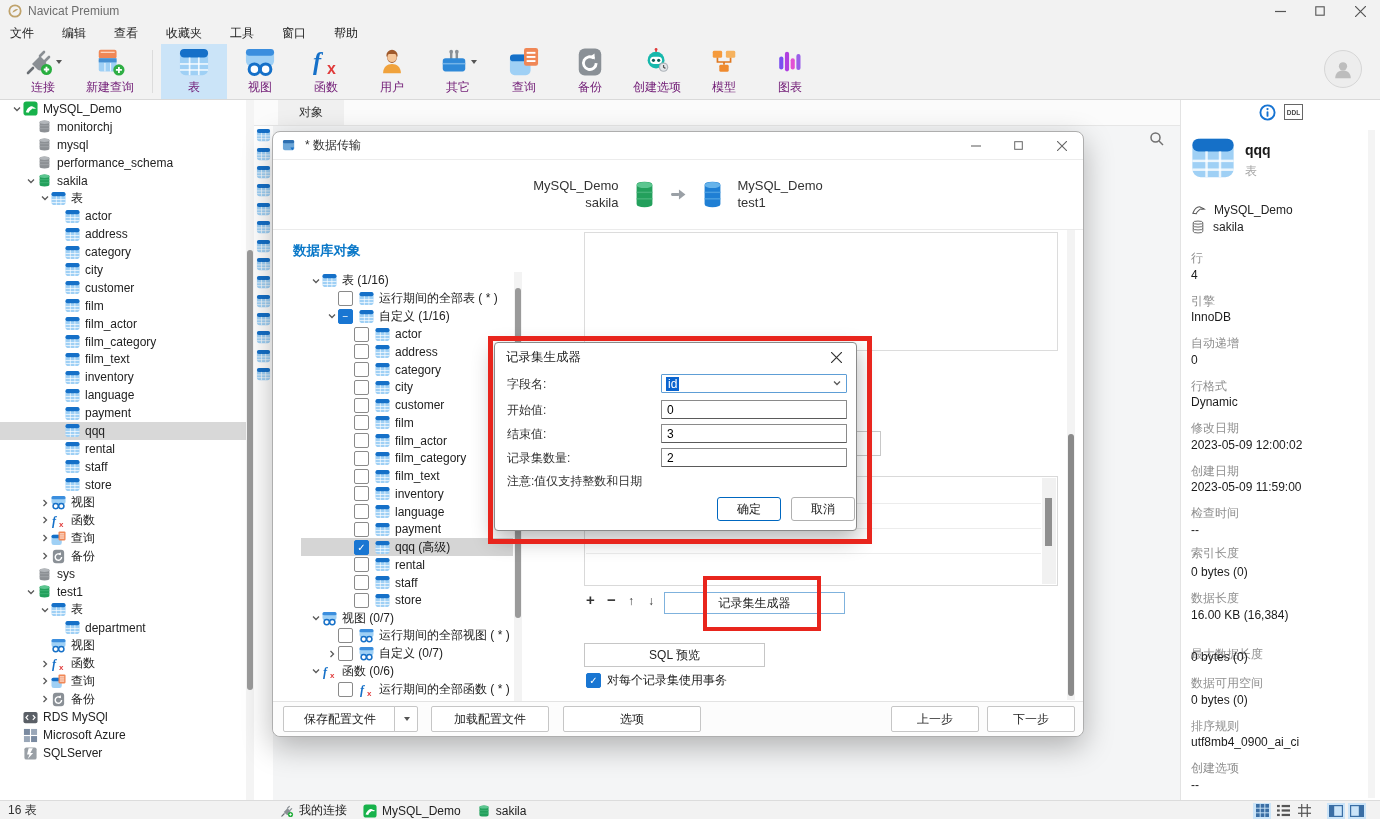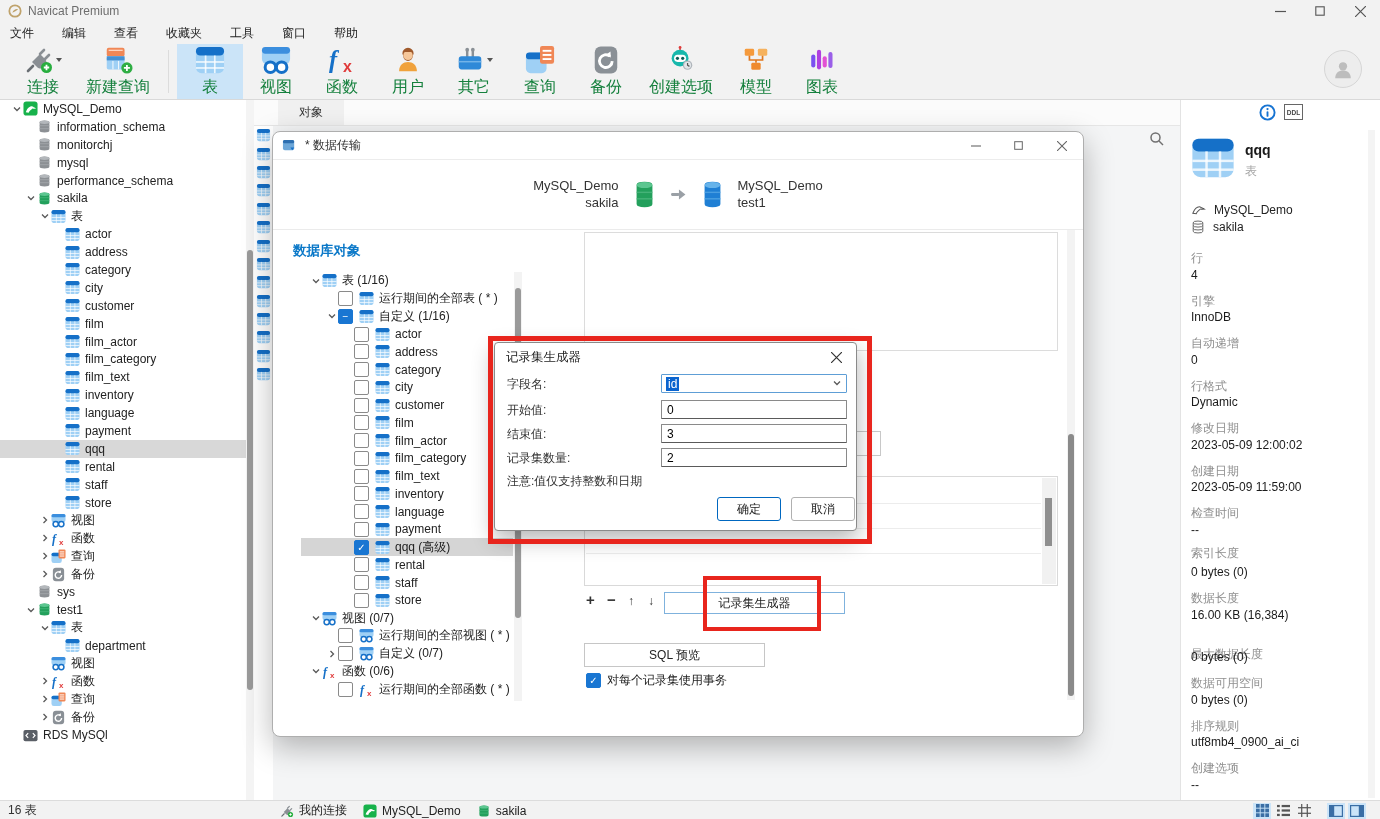--- a/index.html
+++ b/index.html
@@ -14,21 +14,21 @@
   #titlebar .t{color:#6d6d6d;margin-left:6px}
   .wctrl{position:absolute;top:0;height:22px;width:40px;display:flex;align-items:center;justify-content:center}
 
   
   #menubar{left:0;top:22px;width:1380px;height:22px;background:#f2f2f2;display:flex;align-items:center;padding-left:10px;gap:28px}
   .mitem{color:#222;cursor:default}
 
   
   #toolbar{left:0;top:44px;width:1380px;height:55px;background:#f2f2f2;border-bottom:1px solid #d9d9d9;display:flex;align-items:stretch;padding-left:10px}
   .tbtn{display:flex;flex-direction:column;align-items:center;justify-content:center;padding:3px 10px;min-width:46px;gap:2px;position:relative}
-  .tbtn .lbl{font-size:16px;color:#15803d;white-space:nowrap}
+  .tbtn .lbl{font-size:12px;color:#701a75;white-space:nowrap}
   .tbtn.sel{background:#cbe4f8}
   .tsep{width:1px;background:#dcdcdc;margin:6px 8px}
   .caret{width:0;height:0;border-left:3.5px solid transparent;border-right:3.5px solid transparent;border-top:4px solid #555;align-self:center;margin-left:2px}
   .tbtn .iconrow{display:flex;align-items:center}
   #avatar{right:18px;top:50px;width:36px;height:36px;border-radius:50%;background:#ededed;border:1px solid #d6d6d6;display:flex;align-items:center;justify-content:center}
 
   
   #sidebar{left:0;top:100px;width:254px;height:700px;background:#fff;border-right:1px solid #e3e3e3;overflow:hidden}
   .srow{height:17.9px;display:flex;align-items:center;white-space:nowrap}
   .srow.sel{background:#d8d8d8}
@@ -363,32 +363,20 @@
     <div class="srow" style="padding-left:24px">
       <span class="arrw"></span>
       <span class="ic" style="width:15px;height:15px">
         <svg viewBox="0 0 16 16">
           <path d="M2.8 3.4 Q2.8 1.6 8 1.6 Q13.2 1.6 13.2 3.4 L13.2 12.6 Q13.2 14.4 8 14.4 Q2.8 14.4 2.8 12.6 Z" fill="#8c9094"></path>
           <ellipse cx="8" cy="3.4" rx="5.2" ry="1.8" fill="#b3b7bb"></ellipse>
           <rect x="2.8" y="6.8" width="10.4" height="0.8" fill="#a6aaae"></rect>
           <rect x="2.8" y="10" width="10.4" height="0.8" fill="#a6aaae"></rect>
         </svg>
       </span>
-      <span class="lbl">information_schema</span>
-    </div>
-    <div class="srow" style="padding-left:24px">
-      <span class="arrw"></span>
-      <span class="ic" style="width:15px;height:15px">
-        <svg viewBox="0 0 16 16">
-          <path d="M2.8 3.4 Q2.8 1.6 8 1.6 Q13.2 1.6 13.2 3.4 L13.2 12.6 Q13.2 14.4 8 14.4 Q2.8 14.4 2.8 12.6 Z" fill="#8c9094"></path>
-          <ellipse cx="8" cy="3.4" rx="5.2" ry="1.8" fill="#b3b7bb"></ellipse>
-          <rect x="2.8" y="6.8" width="10.4" height="0.8" fill="#a6aaae"></rect>
-          <rect x="2.8" y="10" width="10.4" height="0.8" fill="#a6aaae"></rect>
-        </svg>
-      </span>
       <span class="lbl">monitorchj</span>
     </div>
     <div class="srow" style="padding-left:24px">
       <span class="arrw"></span>
       <span class="ic" style="width:15px;height:15px">
         <svg viewBox="0 0 16 16">
           <path d="M2.8 3.4 Q2.8 1.6 8 1.6 Q13.2 1.6 13.2 3.4 L13.2 12.6 Q13.2 14.4 8 14.4 Q2.8 14.4 2.8 12.6 Z" fill="#8c9094"></path>
           <ellipse cx="8" cy="3.4" rx="5.2" ry="1.8" fill="#b3b7bb"></ellipse>
           <rect x="2.8" y="6.8" width="10.4" height="0.8" fill="#a6aaae"></rect>
           <rect x="2.8" y="10" width="10.4" height="0.8" fill="#a6aaae"></rect>
@@ -852,20 +840,42 @@
     </div>
     <div class="srow" style="padding-left:10px">
       <span class="arrw"></span>
       <span class="ic" style="width:15px;height:15px">
         <svg viewBox="0 0 16 16">
           <rect x="0.5" y="2" width="15" height="12" rx="2" fill="#5a5f66"></rect>
           <path d="M5.5 5.5 L3.2 8 L5.5 10.5 M10.5 5.5 L12.8 8 L10.5 10.5" stroke="#fff" stroke-width="1.3" fill="none"></path>
         </svg>
       </span>
       <span class="lbl">RDS MySQl</span>
+    </div>
+    <div class="srow" style="padding-left:10px">
+      <span class="arrw"></span>
+      <span class="ic" style="width:15px;height:15px">
+        <svg viewBox="0 0 16 16">
+          <rect x="1" y="1" width="6.4" height="6.4" fill="#7a8aa0"></rect>
+          <rect x="8.6" y="1" width="6.4" height="6.4" fill="#9aa7b8"></rect>
+          <rect x="1" y="8.6" width="6.4" height="6.4" fill="#9aa7b8"></rect>
+          <rect x="8.6" y="8.6" width="6.4" height="6.4" fill="#7a8aa0"></rect>
+        </svg>
+      </span>
+      <span class="lbl">Microsoft Azure</span>
+    </div>
+    <div class="srow" style="padding-left:10px">
+      <span class="arrw"></span>
+      <span class="ic" style="width:15px;height:15px">
+        <svg viewBox="0 0 16 16">
+          <rect x="1.5" y="1.5" width="13" height="13" rx="2" fill="#9aa0a6"></rect>
+          <path d="M6 2.5 L10.5 2.5 L7.8 7.5 L10.8 7.5 L5 13.8 L7 9 L4.3 9 Z" fill="#fff"></path>
+        </svg>
+      </span>
+      <span class="lbl">SQLServer</span>
     </div>
   </div>
 <div id="sb-scroll" class="abs"></div>
 <div id="sb-thumb" class="abs"></div>
 
 <div id="main" class="abs">
   <div id="tabbar" class="abs"></div>
   <div id="tab-objects" class="abs">
       <span>对象</span>
     </div>
@@ -1497,20 +1507,40 @@
   <div id="btn-sqlprev" class="abs">
     <span>SQL 预览</span>
     </div>
   <div id="trans-row" class="abs">
     <span class="cb chk">✓</span>
     <span>对每个记录集使用事务</span>
   </div>
   <div id="dlg-scroll" class="abs"></div>
   <div id="dlg-thumb" class="abs"></div>
 
+  <div id="dlg-footer" class="abs">
+    <div class="fbtn" style="left:10px;width:112px;border-radius:2px 0 0 2px">
+      <span>保存配置文件</span>
+      </div>
+    <div class="fbtn" style="left:121px;width:22px;border-radius:0 2px 2px 0">
+        <span class="caret"></span>
+      </div>
+    <div class="fbtn" style="left:158px;width:116px">
+      <span>加载配置文件</span>
+      </div>
+    <div class="fbtn" style="left:290px;width:136px">
+      <span>选项</span>
+      </div>
+    <div class="fbtn" style="left:618px;width:86px">
+      <span>上一步</span>
+      </div>
+    <div class="fbtn" style="left:714px;width:86px">
+      <span>下一步</span>
+      </div>
+  </div>
 </div>
 
 <div id="modal" class="abs">
   <div id="modal-title" class="abs">记录集生成器</div>
   <div id="modal-close" class="abs">
     <svg width="11" height="11" viewBox="0 0 11 11">
         <path d="M0 0 L11 11 M11 0 L0 11" stroke="#333" stroke-width="1.2"></path>
       </svg>
     </div>
   <div id="modal-fields">

